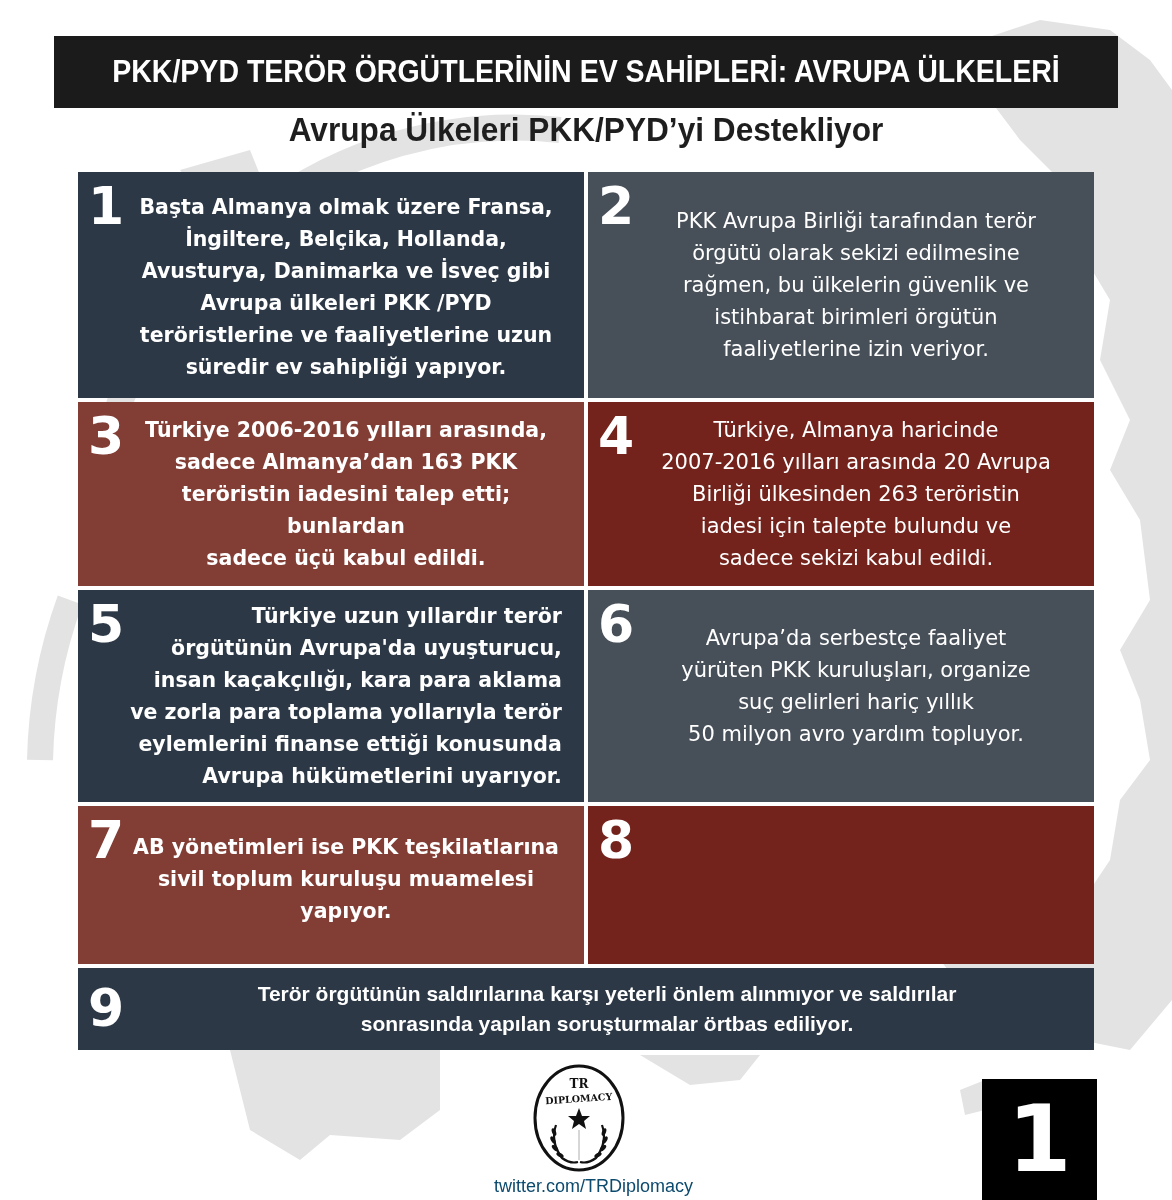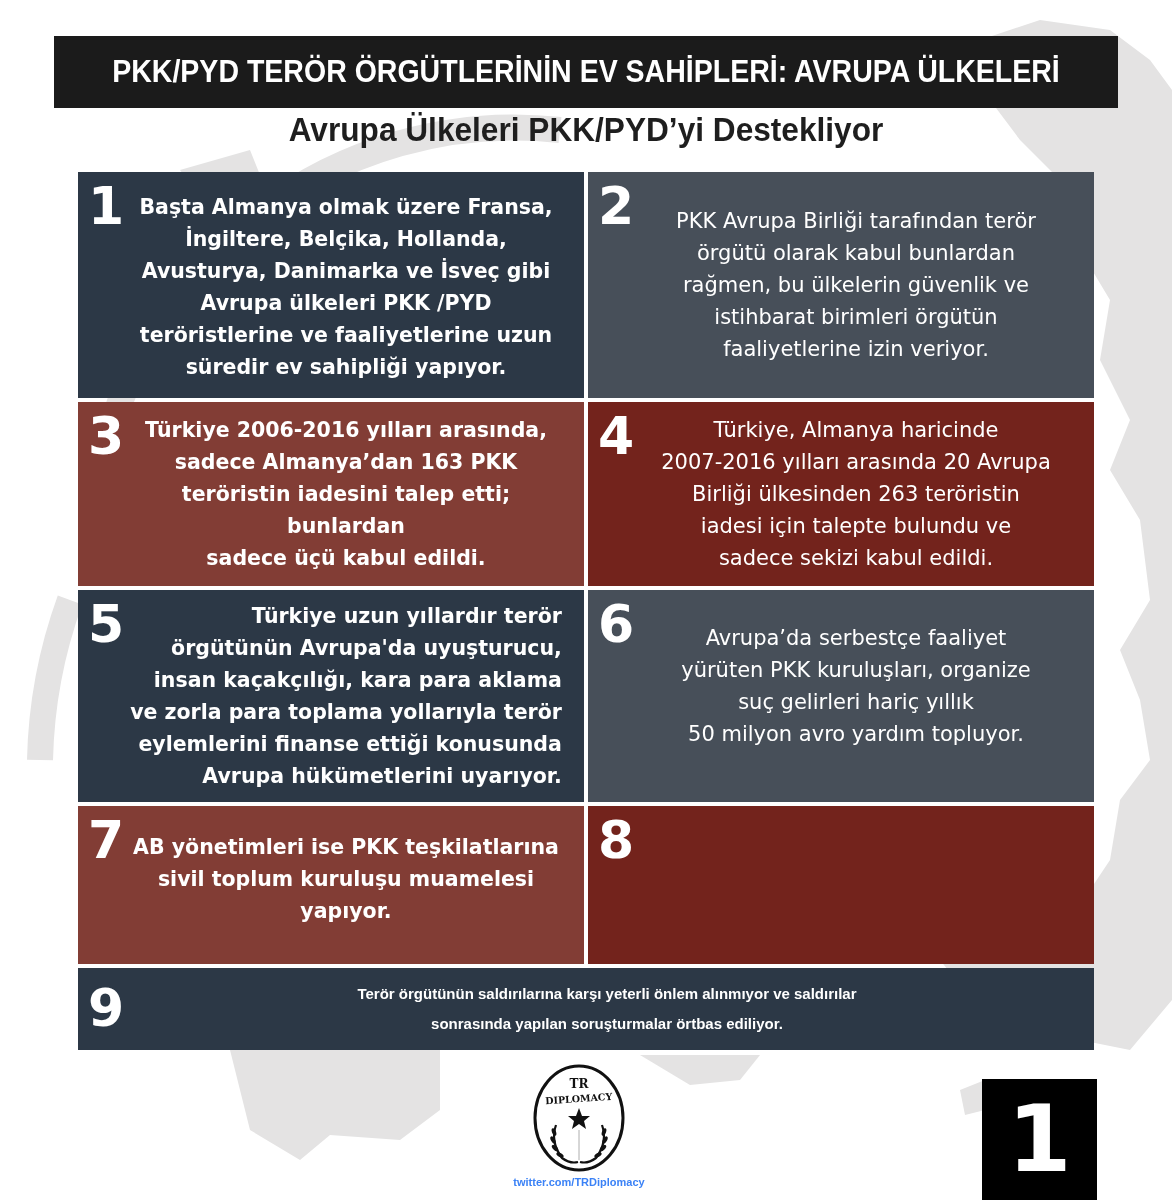--- a/index.html
+++ b/index.html
@@ -45,21 +45,21 @@
     .cell .text.regular { font-weight: 400; }
 
     .c-navy { background: #2c3846; }
     .c-slate { background: #474f59; }
     .c-rose { background: #823d35; }
     .c-maroon { background: #73231c; }
 
     .logo-block { position: absolute; left: 494px; top: 1060px; width: 170px; height: 138px; z-index: 2; text-align: center; }
     .logo-block .handle {
       position: absolute; left: 0; width: 170px; top: 116px;
-      font-family: "Liberation Sans", sans-serif; font-size: 11px; font-weight: 700; color: #3b82f6;
+      font-family: "Liberation Sans", sans-serif; font-size: 18px; font-weight: 400; color: #0c4a6e;
     }
 
     .page-badge {
       position: absolute; left: 982px; top: 1079px; width: 115px; height: 121px;
       background: #000000; z-index: 2; display: flex; align-items: center; justify-content: center;
     }
     .page-badge span {
       font-family: "DejaVu Sans", sans-serif; font-weight: 700; font-size: 92px; color: #fff; line-height: 1;
     }
   </style>
@@ -93,21 +93,21 @@
     <div class="text bold" style="padding-top:4px;">Başta Almanya olmak üzere Fransa,
 İngiltere, Belçika, Hollanda,
 Avusturya, Danimarka ve İsveç gibi
 Avrupa ülkeleri PKK /PYD
 teröristlerine ve faaliyetlerine uzun
 süredir ev sahipliği yapıyor.</div>
   </div>
   <div class="cell c-slate" style="left:510px; top:0; width:506px; height:226px;">
     <span class="num">2</span>
     <div class="text regular" style="padding-top:0px;">PKK Avrupa Birliği tarafından terör
-örgütü olarak kabul bunlardan
+örgütü olarak sekizi edilmesine
 rağmen, bu ülkelerin güvenlik ve
 istihbarat birimleri örgütün
 faaliyetlerine izin veriyor.</div>
   </div>
 
   <div class="cell c-rose" style="left:0; top:230px; width:506px; height:184px;">
     <span class="num">3</span>
     <div class="text bold" style="padding-top:0px;">Türkiye 2006-2016 yılları arasında,
 sadece Almanya’dan 163 PKK
 teröristin iadesini talep etti; bunlardan
@@ -144,21 +144,21 @@
     <div class="text bold" style="padding-bottom:12px;">AB yönetimleri ise PKK teşkilatlarına
 sivil toplum kuruluşu muamelesi
 yapıyor.</div>
   </div>
   <div class="cell c-maroon" style="left:510px; top:634px; width:506px; height:158px;">
     <span class="num">8</span>
   </div>
 
   <div class="cell c-navy" style="left:0; top:796px; width:1016px; height:82px;">
     <span class="num" style="top:14px;">9</span>
-    <div class="text bold" style="font-family:'Liberation Sans', sans-serif; font-size:15px; line-height:30px; padding-left:60px;">Terör örgütünün saldırılarına karşı yeterli önlem alınmıyor ve saldırılar
+    <div class="text bold" style="font-family:'Liberation Sans', sans-serif; font-size:21px; line-height:30px; padding-left:60px;">Terör örgütünün saldırılarına karşı yeterli önlem alınmıyor ve saldırılar
 sonrasında yapılan soruşturmalar örtbas ediliyor.</div>
   </div>
 </div>
 
 <div class="logo-block">
   <svg width="170" height="116" viewBox="0 0 170 116">
     <ellipse cx="85" cy="58" rx="44" ry="52" fill="#ffffff" stroke="#111" stroke-width="3"></ellipse>
     <text x="85" y="28" text-anchor="middle" font-family="DejaVu Serif, serif" font-weight="700" font-size="12" fill="#111">TR</text>
     <text x="85" y="42" text-anchor="middle" font-family="DejaVu Serif, serif" font-weight="700" font-size="9.5" fill="#111" transform="rotate(-4 85 42)">DIPLOMACY</text>
     <polygon points="85,48 88,56 96,56 90,61 92,69 85,64 78,69 80,61 74,56 82,56" fill="#111"></polygon>

